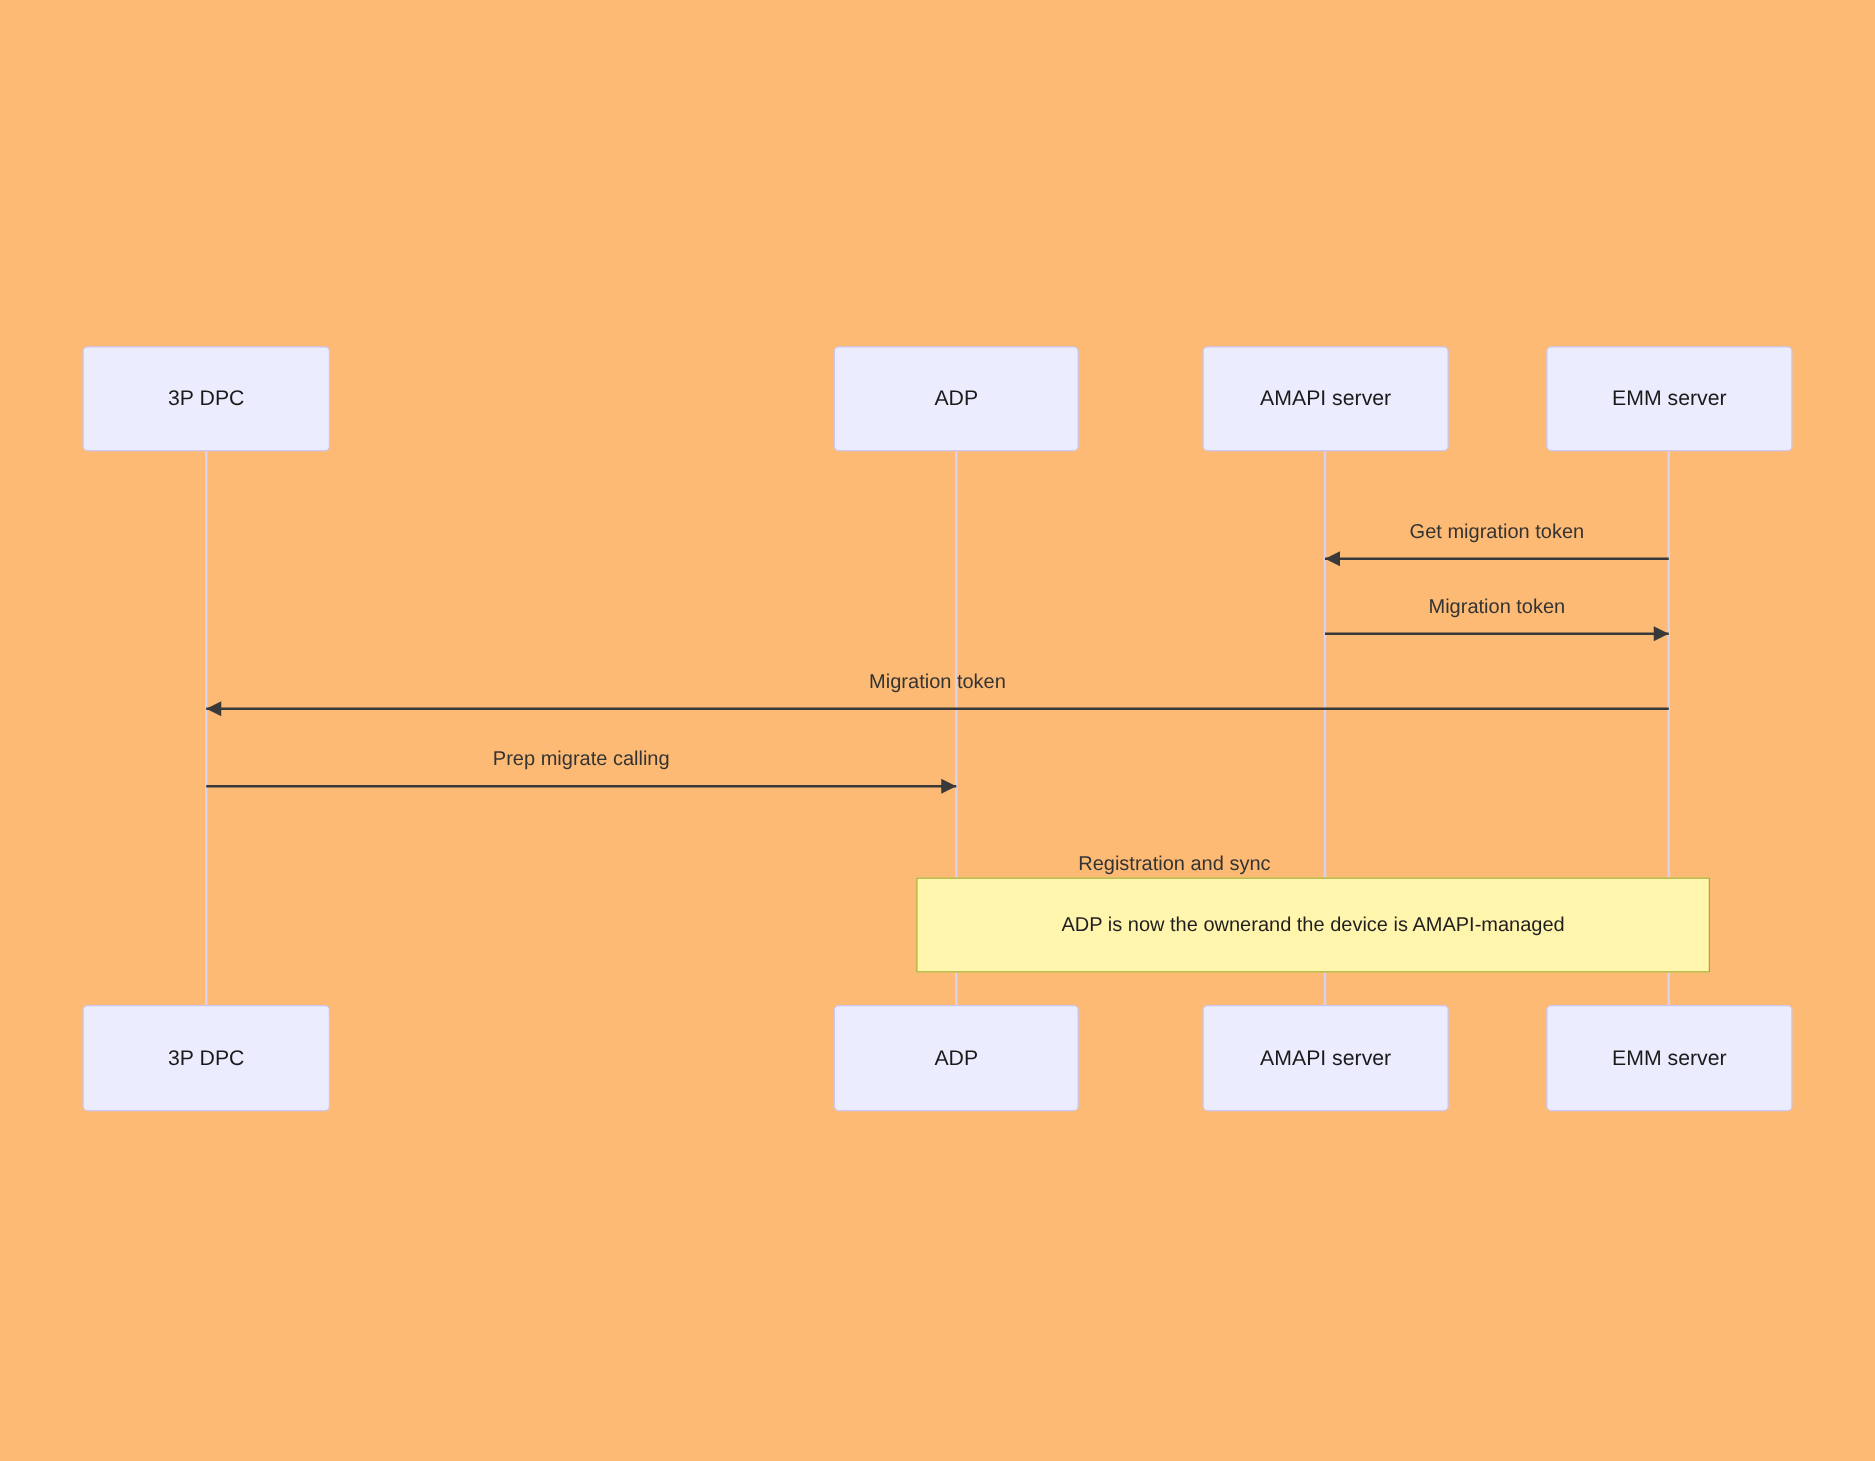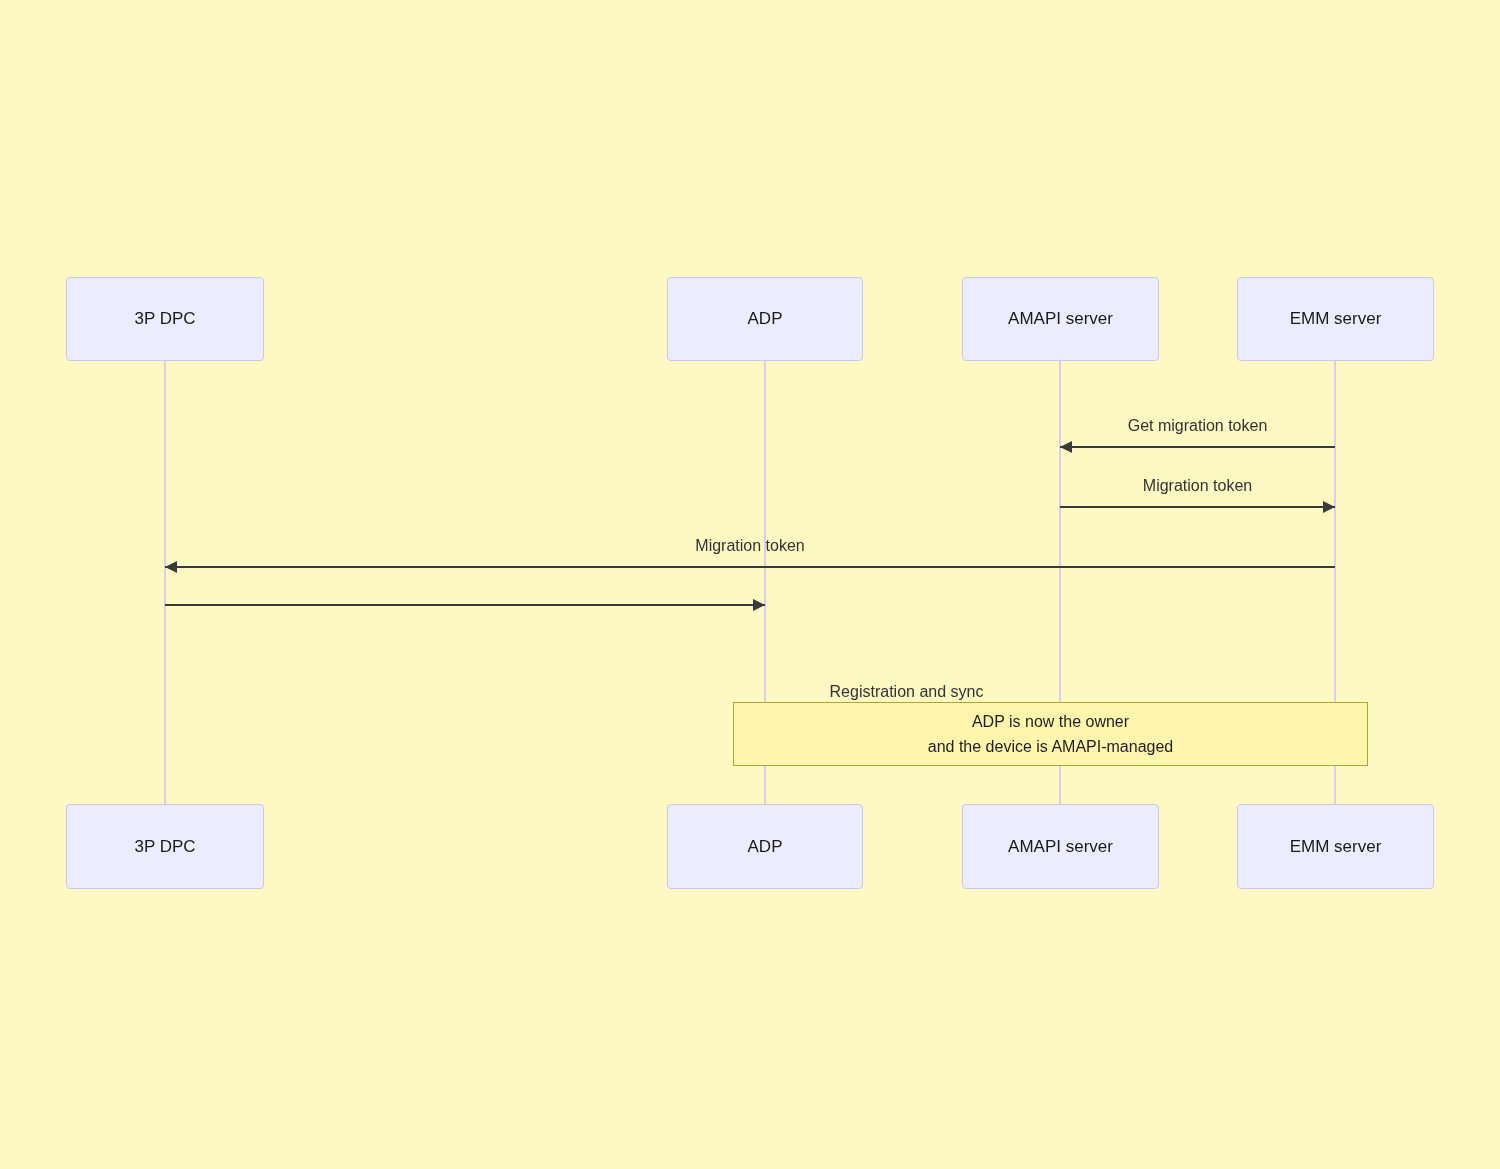--- a/index.html
+++ b/index.html
@@ -8,21 +8,21 @@
     --lifeline:#D8D0EC;
     --arrow:#393939;
     --text:#333333;
     --note-fill:#FFF5AD;
     --note-border:#AAAA33;
   }
   html,body{margin:0;padding:0;background:#ffffff;}
   .canvas{
     position:relative;
     width:1500px;height:1169px;
-    background:#fef9c3;
+    background:#fdba74;
     font-family:"Liberation Sans","DejaVu Sans",sans-serif;
     overflow:hidden;
   }
   .lifeline{
     position:absolute;
     top:361px;height:443px;width:2px;
     background:var(--lifeline);
   }
   .actor{
     position:absolute;
@@ -58,25 +58,25 @@
     border-top:6px solid transparent;border-bottom:6px solid transparent;
     border-right:12px solid var(--arrow);
   }
   .head-right::after{
     content:"";position:absolute;right:0;top:-5px;width:0;height:0;
     border-top:6px solid transparent;border-bottom:6px solid transparent;
     border-left:12px solid var(--arrow);
   }
   .note{
     position:absolute;
-    left:733px;top:702px;width:635px;height:64px;
+    left:733px;top:702px;width:635px;height:76px;
     background:var(--note-fill);
     border:1px solid var(--note-border);
     box-sizing:border-box;
-    display:flex;flex-direction:column;align-items:center;justify-content:center;
+    display:flex;flex-direction:row;align-items:center;justify-content:center;
     font-size:16px;line-height:25px;color:#1f1f1f;
     text-align:center;
   }
 </style>
 </head>
 <body>
 
 <div class="canvas">
 
   <div class="lifeline" style="left:164px"></div>
@@ -106,24 +106,25 @@
     <span class="msg-label">Migration token</span>
     <div class="msg-line head-right"></div>
   </div>
 
   <div class="message" style="left:165px;top:510px;width:1170px">
     <span class="msg-label">Migration token</span>
     <div class="msg-line head-left"></div>
   </div>
 
   <div class="message" style="left:165px;top:572px;width:600px">
+    <span class="msg-label">Prep migrate calling</span>
     <div class="msg-line head-right"></div>
   </div>
 
-  <div class="message" style="left:759px;top:656px;width:295px">
+  <div class="message" style="left:792px;top:656px;width:295px">
     <span class="msg-label">Registration and sync</span>
     <div class="msg-line head-left head-right"></div>
   </div>
 
   <div class="note">
     <span>ADP is now the owner</span>
     <span>and the device is AMAPI-managed</span>
   </div>
 
   <div class="actor bottom" style="left:66px;top:804px;width:198px">

